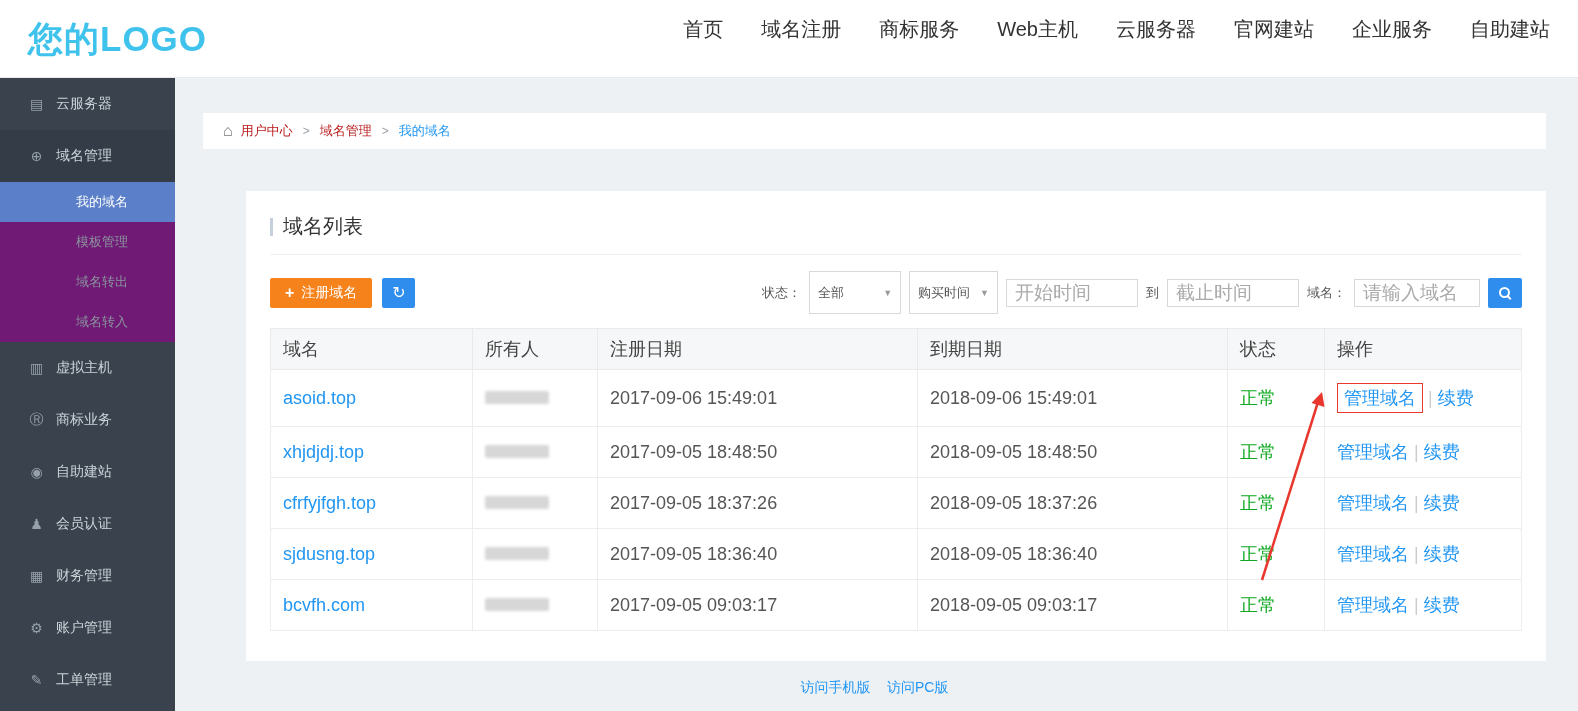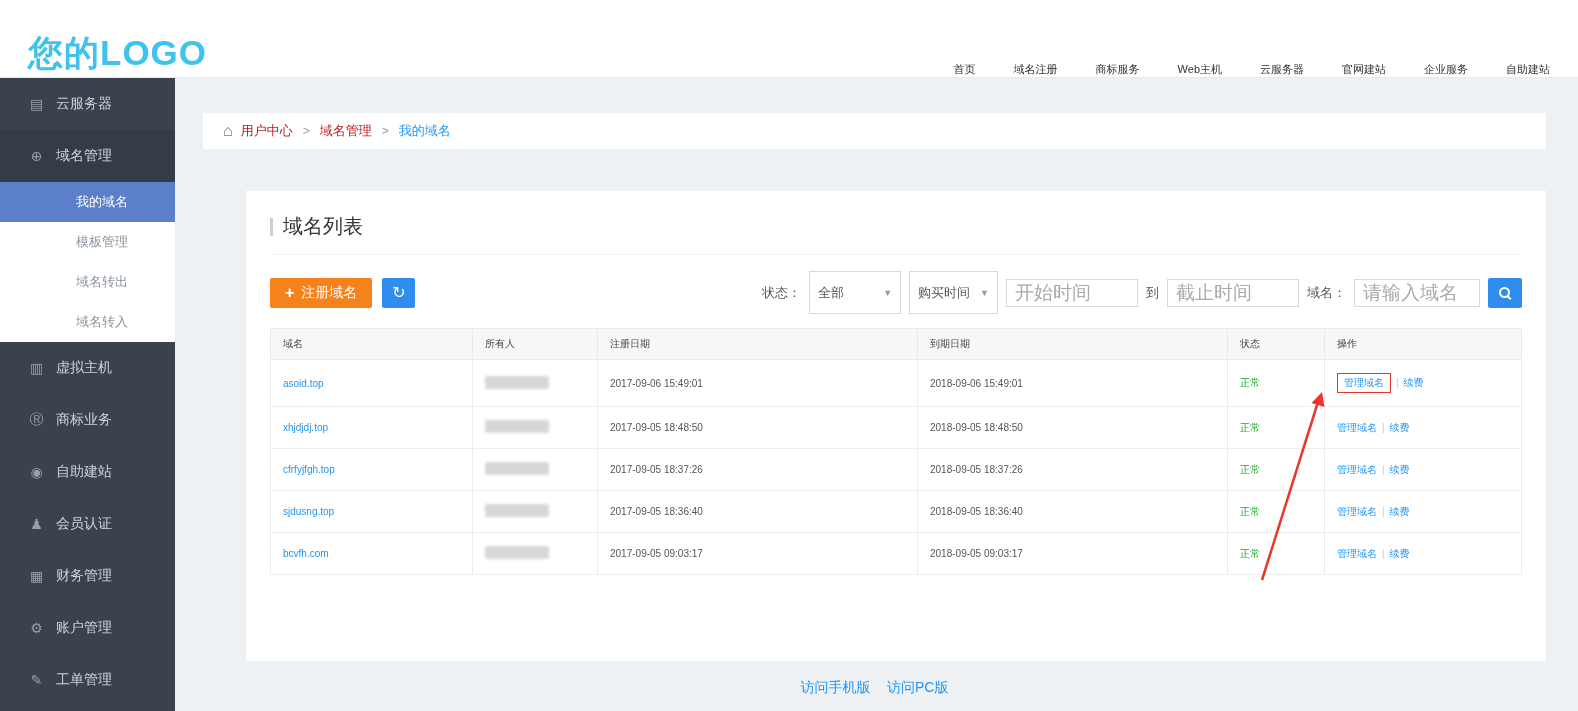--- a/index.html
+++ b/index.html
@@ -1,31 +1,31 @@
 <!DOCTYPE html>
 <html><head>
 <meta charset="utf-8">
 <style>
   * { margin:0; padding:0; box-sizing:border-box; }
   html,body { background:#eef1f4; }
   body { font-family:"Liberation Sans","DejaVu Sans",sans-serif; }
   .canvas { position:relative; width:1578px; height:711px; overflow:hidden; background:#eef1f4; }
 
   
-  .topbar { height:78px; background:#fff; display:flex; align-items:flex-end; padding:0 28px; border-bottom:1px solid #e9e9e9; }
+  .topbar { height:78px; background:#fff; display:flex; align-items:flex-start; padding:16px 28px; border-bottom:1px solid #e9e9e9; }
   .logo { font-size:35px; font-weight:bold; color:#3fc3ec; letter-spacing:1px; cursor:pointer; }
   .topnav { margin-left:auto; display:flex; gap:38px; align-items:center; }
-  .topnav-item { font-size:11px; color:#333; text-decoration:none; cursor:pointer; white-space:nowrap; }
+  .topnav-item { font-size:20px; color:#333; text-decoration:none; cursor:pointer; white-space:nowrap; }
 
   
   .sidebar { position:absolute; left:0; top:78px; bottom:0; width:175px; background:#39424d; }
   .side-item { height:52px; display:flex; align-items:center; padding-left:28px; gap:11px; font-size:14px; color:#ccd3d9; cursor:pointer; }
   .side-icon { color:#96a0ab; font-size:14px; width:17px; text-align:center; }
   .side-item.parent-active { background:#333c47; }
-  .side-item.sub { height:40px; padding-left:48px; font-size:13px; color:#8a949e; background:#ffffff; }
+  .side-item.sub { height:40px; padding-left:48px; font-size:13px; color:#8a949e; background:#701a75; }
   .side-item.sub.active { background:#5b80c9; color:#fff; }
 
   
   .main { margin-left:175px; padding:35px 32px 0 28px; }
   .breadcrumb { background:#fff; height:36px; display:flex; align-items:center; padding:0 20px; font-size:13px; color:#555; }
   .home-icon { font-size:16px; color:#777; margin-right:8px; line-height:1; }
   .crumb { cursor:pointer; color:#b91c1c; }
   .crumb + .crumb::before { content:">"; color:#9aa0a6; margin:0 10px; font-size:12px; }
   .crumb.active { color:#2196f3; }
 
@@ -45,21 +45,21 @@
   .caret { font-size:9px; color:#999; }
   .tinput { height:28px; border:1px solid #d9d9d9; padding:0 8px; font-size:19px; color:#333; font-family:inherit; outline:none; }
   .tinput.date { width:132px; }
   .tinput.domain { width:126px; }
   .tinput::placeholder { color:#aaa; }
   .btn-search { width:34px; height:30px; background:#2e8ded; border:none; cursor:pointer; display:flex; align-items:center; justify-content:center; border-radius:2px; }
   .mag { position:relative; width:14px; height:14px; display:inline-block; }
   .mag::before { content:""; position:absolute; width:7px; height:7px; border:2px solid #fff; border-radius:50%; left:1px; top:1px; }
   .mag::after { content:""; position:absolute; width:2px; height:5px; background:#fff; left:10px; top:9px; transform:rotate(-45deg); }
 
-  table.domain-table { width:100%; border-collapse:collapse; font-size:10px; }
+  table.domain-table { width:100%; border-collapse:collapse; font-size:18px; }
   .domain-table th { background:#f6f7f8; border:1px solid #e9eaec; padding:8px 12px; text-align:left; font-weight:400; color:#444; }
   .domain-table td { border:1px solid #ededee; padding:13px 12px; color:#555; }
   .domain-link { color:#2196f3; text-decoration:none; cursor:pointer; }
   .owner-redacted { display:inline-block; width:64px; height:13px; background:#d7d7d7; border-radius:2px; filter:blur(1.5px); }
   .status { color:#0fa822; }
   .action-link { color:#2196f3; text-decoration:none; cursor:pointer; }
   .action-link.highlight { border:1px solid #e8372c; padding:2px 6px; display:inline-block; }
   .action-divider { color:#ccc; margin:0 5px; }
 
   .table-footer { display:flex; align-items:center; margin-top:22px; }

